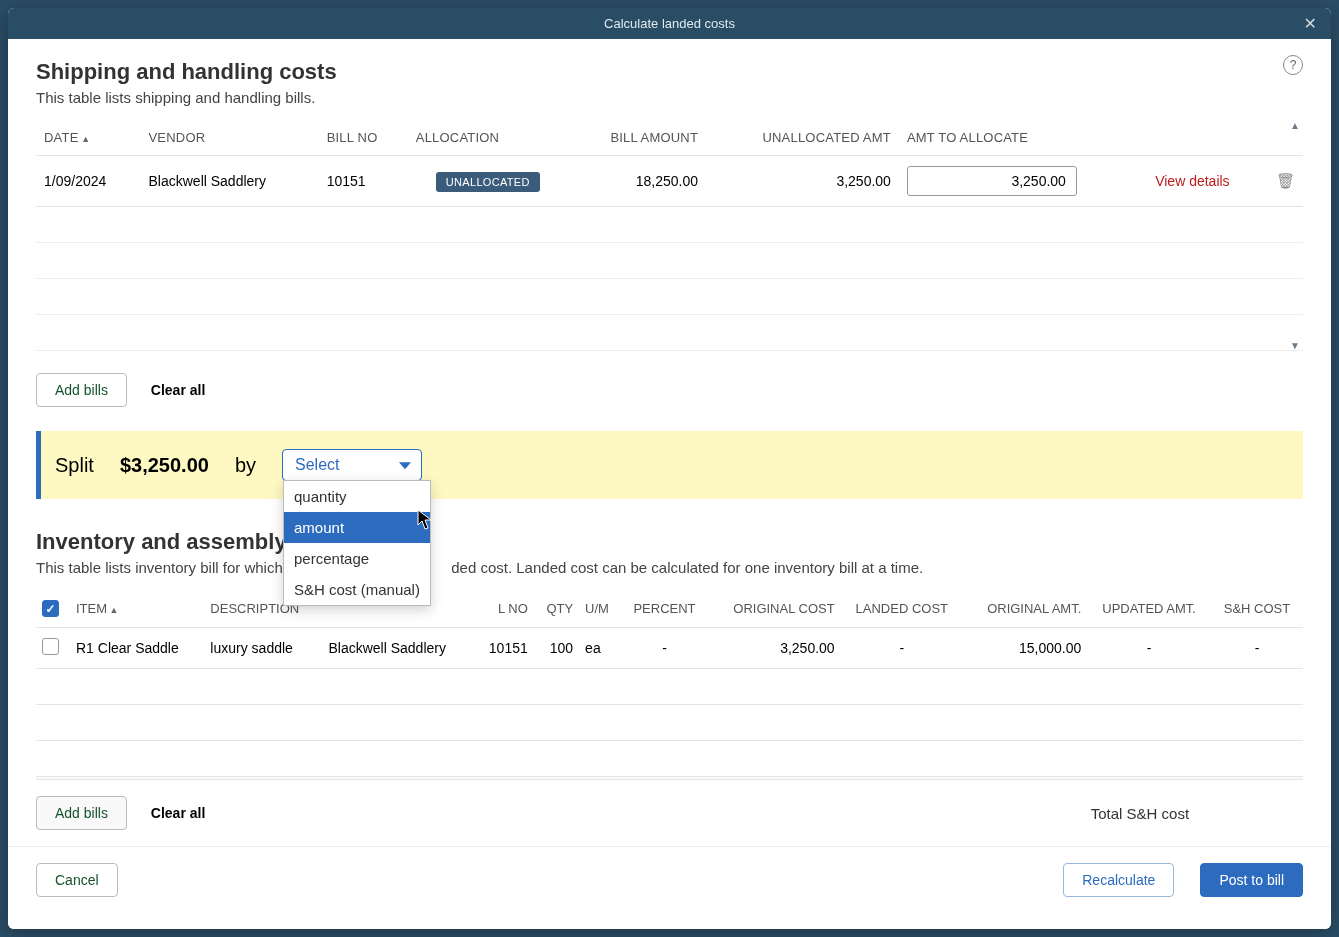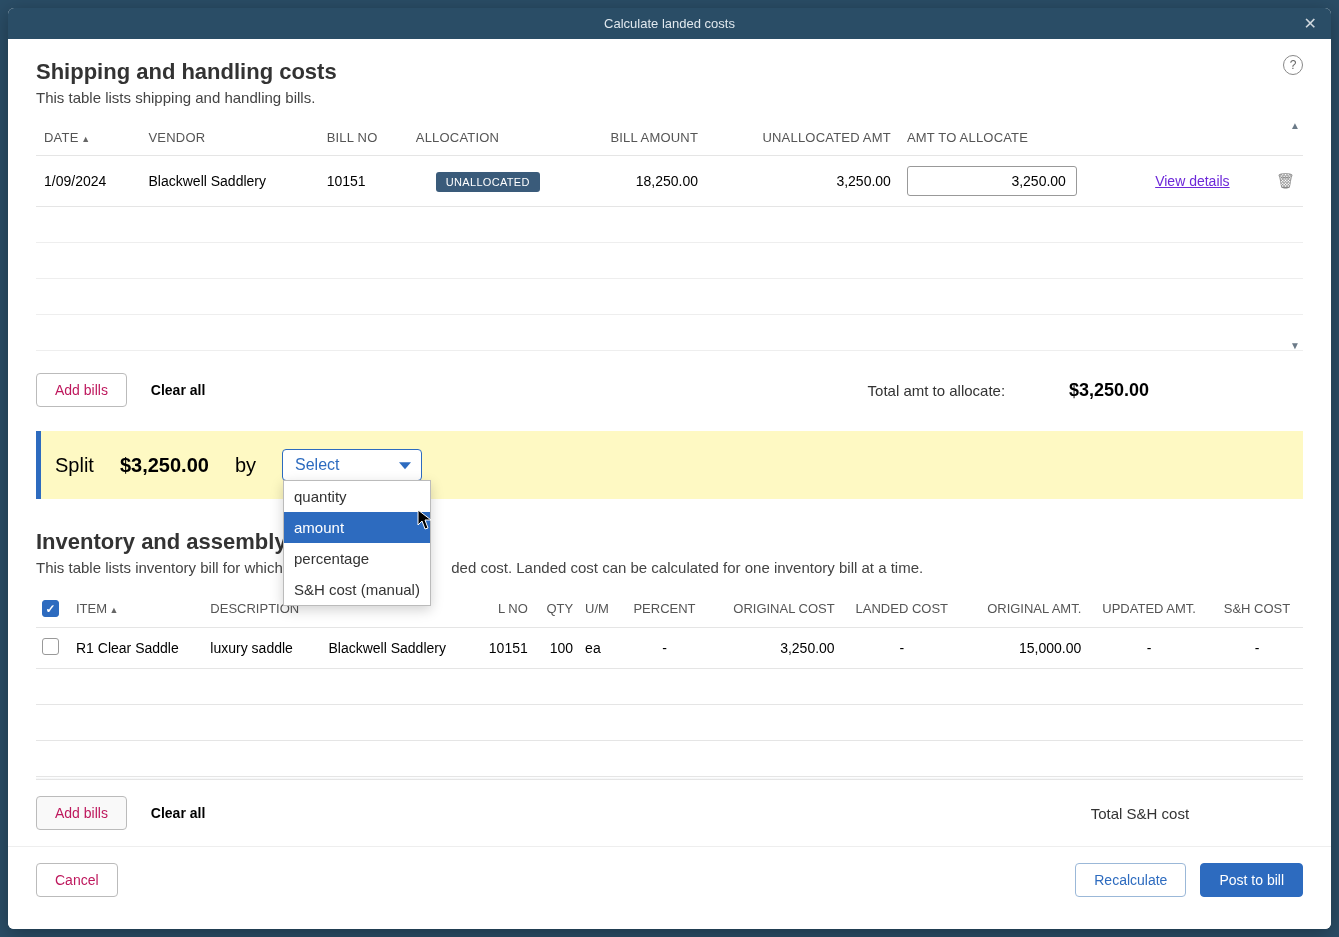--- a/index.html
+++ b/index.html
@@ -16,27 +16,27 @@
     .scroll-arrows { position: absolute; right: -2px; top: 0; bottom: 0; width: 20px; display: flex; flex-direction: column; justify-content: space-between; align-items: center; pointer-events: none; }
     .scroll-arrows .tri { font-size: 10px; color: #6b7a88; pointer-events: auto; cursor: pointer; }
 
     table { width: 100%; border-collapse: collapse; }
     table.bills th, table.bills td { padding: 10px 8px; text-align: left; font-size: 14px; border-bottom: 1px solid #e5e5e5; }
     table.bills th { color: #555; font-weight: 500; font-size: 13px; letter-spacing: .2px; }
     table.bills .num { text-align: right; }
     .sort-asc::after { content: " ▲"; font-size: 9px; color: #666; }
     .pill { background: #3a5b7a; color: #fff; font-size: 11px; padding: 4px 10px; border-radius: 3px; letter-spacing: .3px; }
     .amt-input { width: 170px; padding: 6px 10px; border: 1px solid #999; border-radius: 3px; text-align: right; font-size: 14px; }
-    .link { color: #6d28d9; cursor: pointer; text-decoration: underline; }
+    .link { color: #b91c1c; cursor: pointer; }
     .del { cursor: pointer; color: #888; font-size: 15px; }
     .bill-row td { vertical-align: middle; }
     .empty-rows tr td { height: 36px; border-bottom: 1px solid #eee; }
 
     .actions-row { display: flex; align-items: center; justify-content: space-between; margin-top: 22px; }
-    .btn { border: 1px solid #bbb; background: #fff; padding: 8px 18px; border-radius: 4px; font-size: 14px; cursor: pointer; color: #be185d; }
+    .btn { border: 1px solid #bbb; background: #fff; padding: 8px 18px; border-radius: 4px; font-size: 14px; cursor: pointer; color: #14532d; }
     .clear-link { font-weight: 600; margin-left: 20px; cursor: pointer; }
     .total-label { font-size: 15px; color: #333; }
     .total-val { font-size: 18px; font-weight: 600; margin-left: 60px; }
 
     .split-bar { margin-top: 24px; background: #fef9c3; border-left: 5px solid #2d6bbf; padding: 18px 14px; display: flex; align-items: center; gap: 26px; font-size: 20px; position: relative; }
     .split-bar .amt { font-weight: 700; }
     .select-box { border: 1px solid #2d6bbf; border-radius: 4px; padding: 6px 30px 6px 12px; color: #2d6bbf; font-size: 16px; position: relative; background: #fff; cursor: pointer; min-width: 140px; display: inline-block; }
     .select-box::after { content: ""; position: absolute; right: 10px; top: 50%; transform: translateY(-40%); border-left: 6px solid transparent; border-right: 6px solid transparent; border-top: 7px solid #2d6bbf; }
     .dropdown-list { position: absolute; top: 100%; left: 0; width: 148px; background: #fff; border: 1px solid #bbb; box-shadow: 0 4px 12px rgba(0,0,0,.18); z-index: 50; }
     .dropdown-list .opt { padding: 7px 10px; font-size: 15px; color: #333; cursor: pointer; }
@@ -49,21 +49,21 @@
     table.items th { color: #555; font-weight: 500; font-size: 13px; }
     table.items .num { text-align: right; }
     table.items .ctr { text-align: center; }
     .check { width: 17px; height: 17px; border: 1px solid #999; border-radius: 3px; display: inline-flex; align-items: center; justify-content: center; cursor: pointer; }
     .check.on { background: #2d6bbf; border-color: #2d6bbf; }
     .check.on::after { content: "✓"; color: #fff; font-size: 12px; font-weight: bold; }
 
     .fade-area { flex: 1; background: linear-gradient(#fff, #f4f5f6); border-bottom: 1px solid #e5e5e5; }
     .lower-actions { display: flex; align-items: center; justify-content: space-between; padding: 16px 0; }
     .footer { background: #fff; padding: 16px 28px 32px 28px; display: flex; justify-content: space-between; border-top: 1px solid #eee; }
-    .footer-right { display: flex; gap: 14px; }
+    .footer-right { display: flex; gap: 26px; }
     .btn.outline-blue { border-color: #9bb8d8; color: #2d6bbf; }
     .btn.primary { background: #2d6bbf; border-color: #2d6bbf; color: #fff; }
     .btn.soft { background: #f9f9f9; }
   </style>
 </head>
 <body>
 
 <div class="modal">
   <div class="title-bar">
     <span>Calculate landed costs</span>
@@ -123,25 +123,20 @@
         <div class="scroll-arrows">
           <span class="tri">▲</span>
           <span class="tri">▼</span>
         </div>
       </div>
 
       <div class="actions-row">
         <div>
           <button class="btn light">Add bills</button>
           <span class="clear-link">Clear all</span>
-        </div>
-        <div>
-          <span class="total-label">Total amt to allocate:</span>
-          <span class="total-val">$3,250.00</span>
-          <span style="display:inline-block;width:150px"></span>
         </div>
       </div>
     </div>
 
     <div class="split-bar">
       <span>Split</span>
       <span class="amt">$3,250.00</span>
       <span>by</span>
       <div style="position:relative">
         <div class="select-box">

